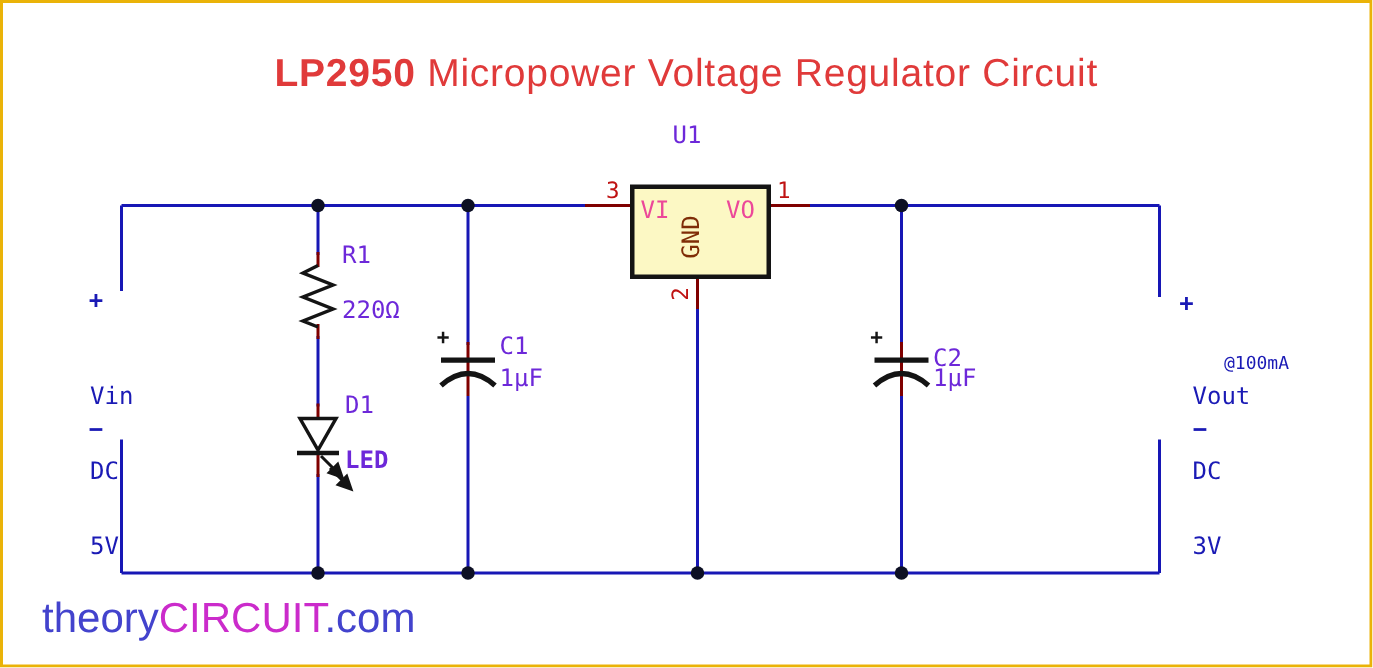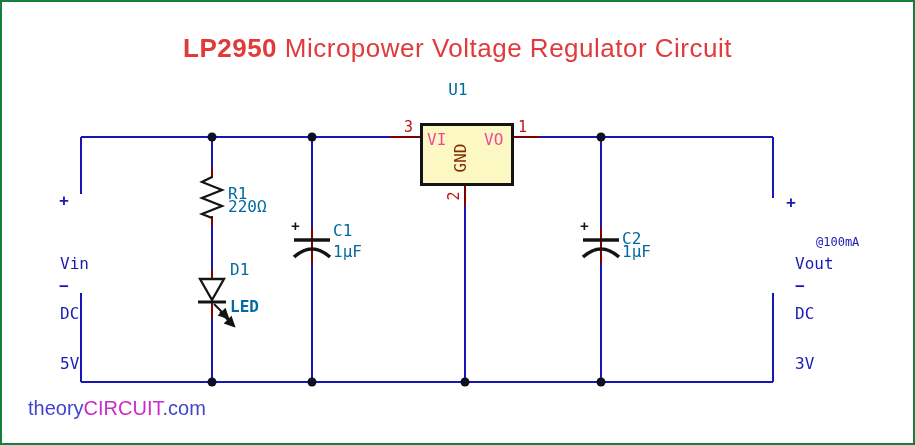--- a/index.html
+++ b/index.html
@@ -1,42 +1,42 @@
 <!DOCTYPE html>
 <html><head>
 <meta charset="utf-8">
 <style>
   html,body{margin:0;padding:0;background:#fff;}
   .canvas{
     position:relative;
     width:915px;height:445px;
     box-sizing:border-box;
     background:#ffffff;
-    border:2px solid #15803d;
+    border:2px solid #eab308;
     overflow:hidden;
     font-family:"Liberation Sans", sans-serif;
   }
   svg.wires{position:absolute;left:0;top:0;}
   .txt{position:absolute;white-space:pre;line-height:1;}
   .mono{font-family:"DejaVu Sans Mono", monospace;font-size:16px;}
-  .comp-lbl{color:#0369a1;}
+  .comp-lbl{color:#6d28d9;}
   .pin-num{color:#bf1212;font-size:15px;}
   .pin-name{color:#ec4899;}
   .gnd-name{color:#7f2d07;}
   .rot{transform:translate(-50%,-50%) rotate(-90deg);transform-origin:center center;}
   .src{color:#1a1ab5;}
   .sign{color:#1a1ab5;font-weight:bold;font-size:17px;}
   .cap-plus{color:#151515;font-weight:bold;font-size:15px;}
   .title{
     left:0;top:33px;width:100%;text-align:center;
     font-size:26px;color:#e03a3a;letter-spacing:0.5px;
   }
   .title .b{font-weight:bold;}
   .src-lines div{line-height:18px;}
-  .watermark{left:26px;top:396px;font-size:20px;color:#4343cd;}
+  .watermark{left:26px;top:396px;font-size:28px;color:#4343cd;}
   .watermark .brand{color:#cb2bcb;}
   .note{font-size:12px;}
 </style>
 </head>
 <body>
 
 <div class="canvas">
 
   <svg class="wires" width="915" height="445" viewBox="0 0 915 445">
 
@@ -109,21 +109,21 @@
   <div class="txt title"><span class="b">LP2950</span><span> Micropower Voltage Regulator Circuit</span></div>
 
   <div class="txt mono comp-lbl" style="left:456px;top:80px;transform:translateX(-50%);">U1</div>
   <div class="txt mono pin-num" style="left:402px;top:118px;">3</div>
   <div class="txt mono pin-num" style="left:516px;top:118px;">1</div>
   <div class="txt mono pin-num rot" style="left:452px;top:194px;">2</div>
   <div class="txt mono pin-name" style="left:425px;top:130px;">VI</div>
   <div class="txt mono pin-name" style="left:482px;top:130px;">VO</div>
   <div class="txt mono gnd-name rot" style="left:459px;top:156px;">GND</div>
 
-  <div class="txt mono comp-lbl" style="left:226px;top:184px;">R1</div>
+  <div class="txt mono comp-lbl" style="left:226px;top:160px;">R1</div>
   <div class="txt mono comp-lbl" style="left:226px;top:197px;">220Ω</div>
 
   <div class="txt mono comp-lbl" style="left:228px;top:260px;">D1</div>
   <div class="txt mono comp-lbl" style="left:228px;top:297px;font-weight:bold;">LED</div>
 
   <div class="txt cap-plus" style="left:289px;top:216px;">+</div>
   <div class="txt mono comp-lbl" style="left:331px;top:221px;">C1</div>
   <div class="txt mono comp-lbl" style="left:331px;top:242px;">1µF</div>
 
   <div class="txt cap-plus" style="left:578px;top:216px;">+</div>

